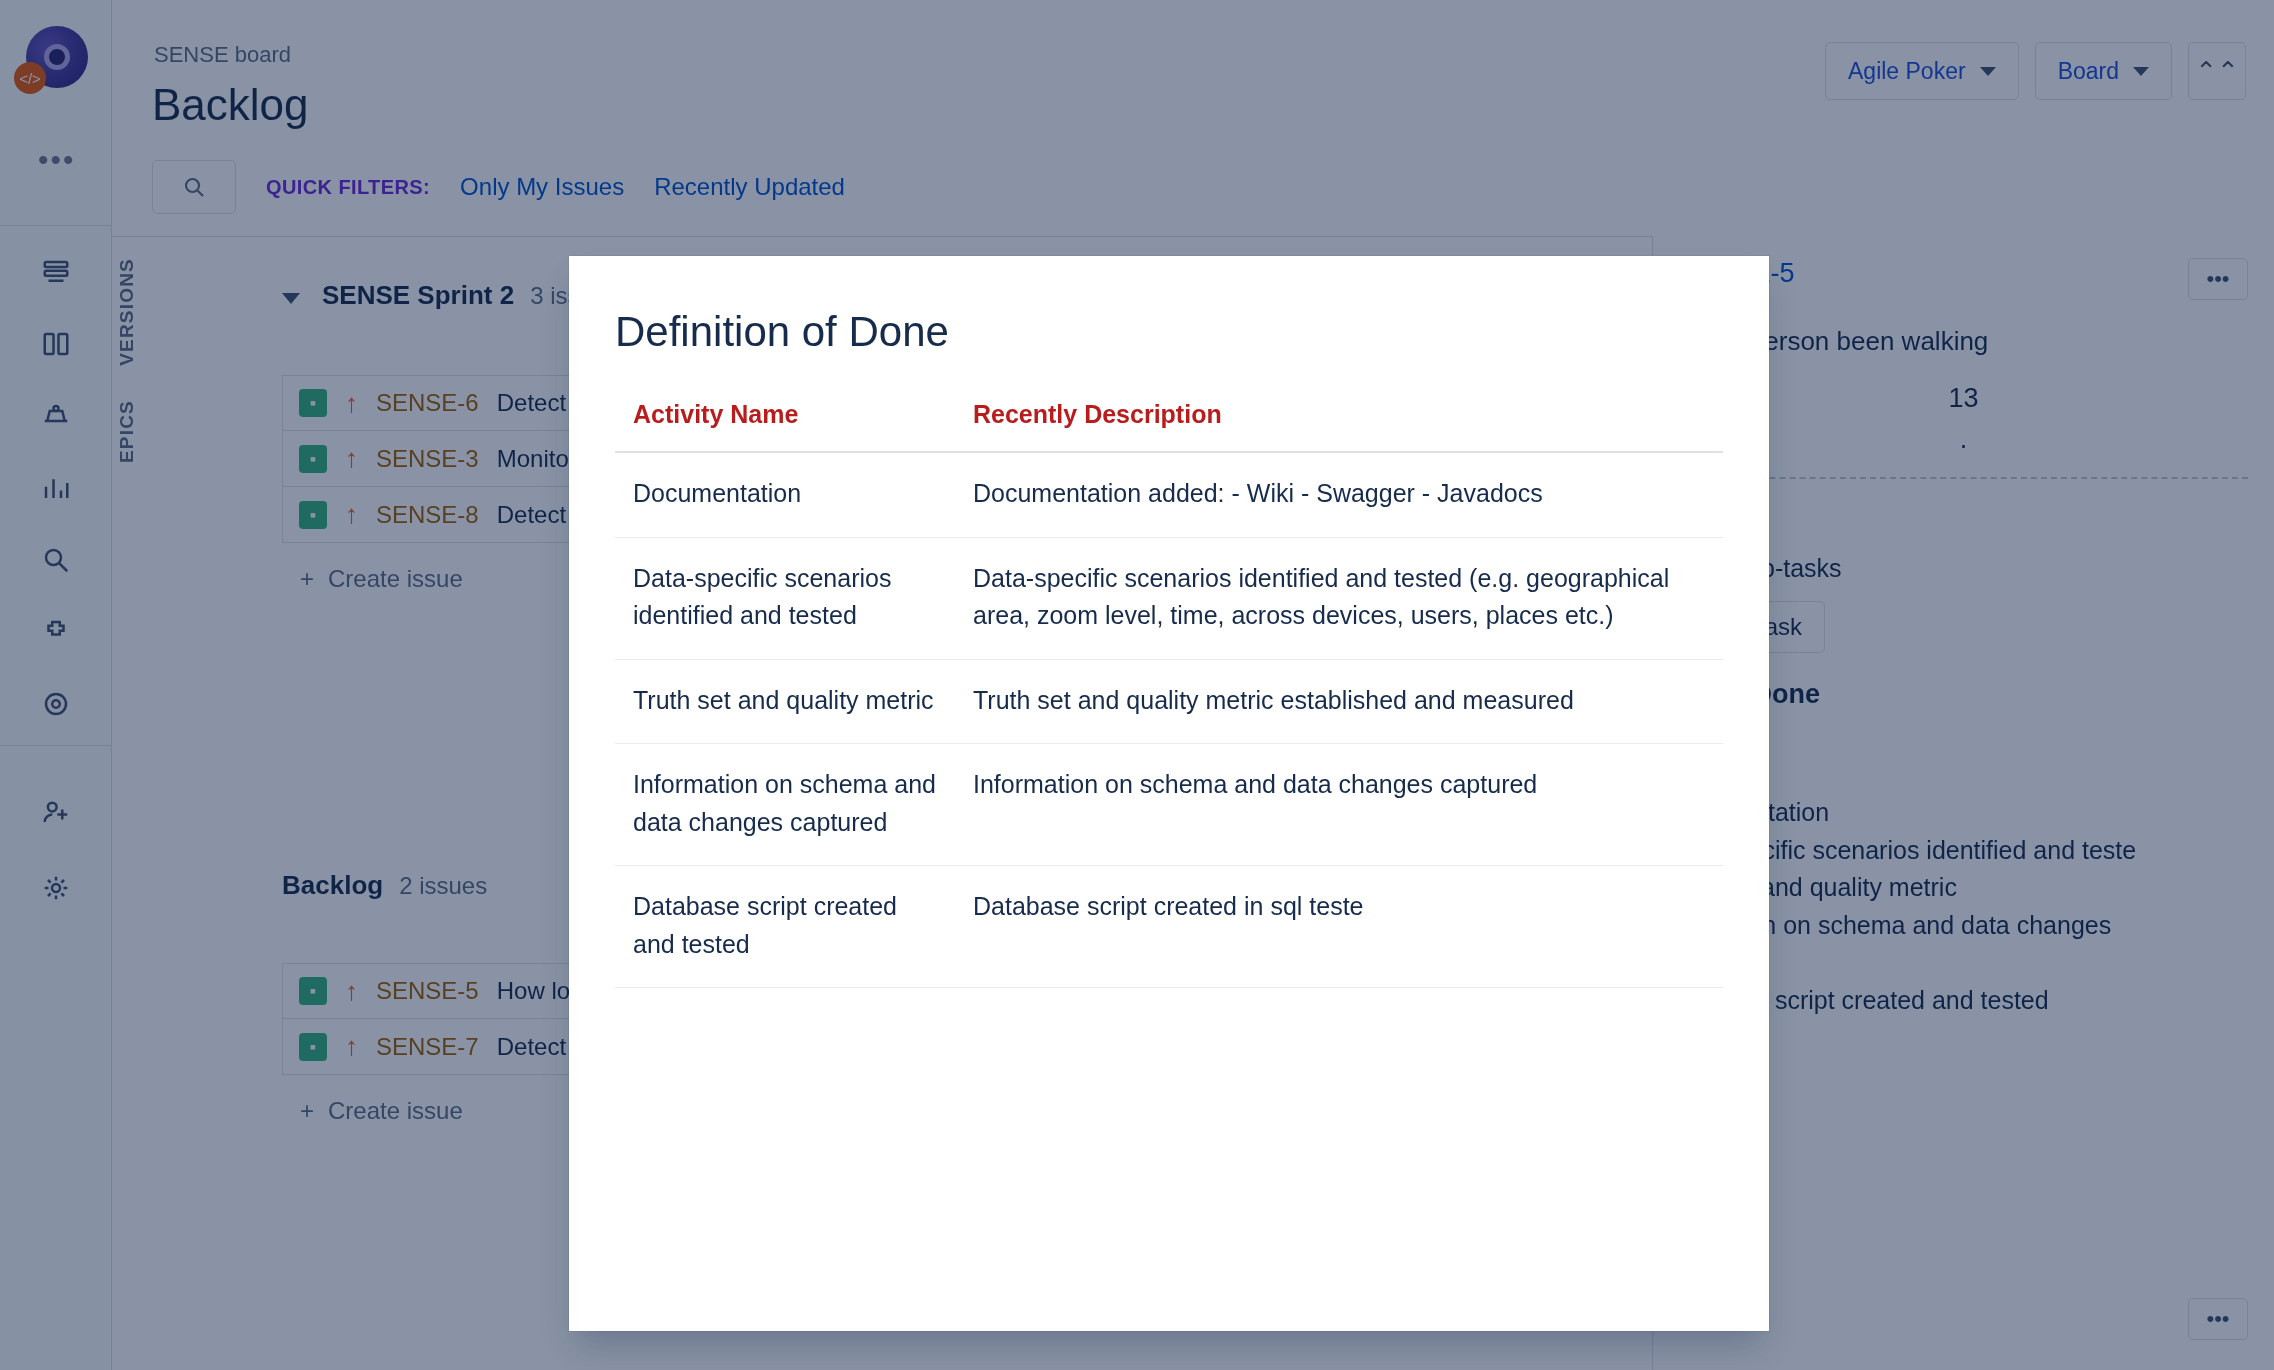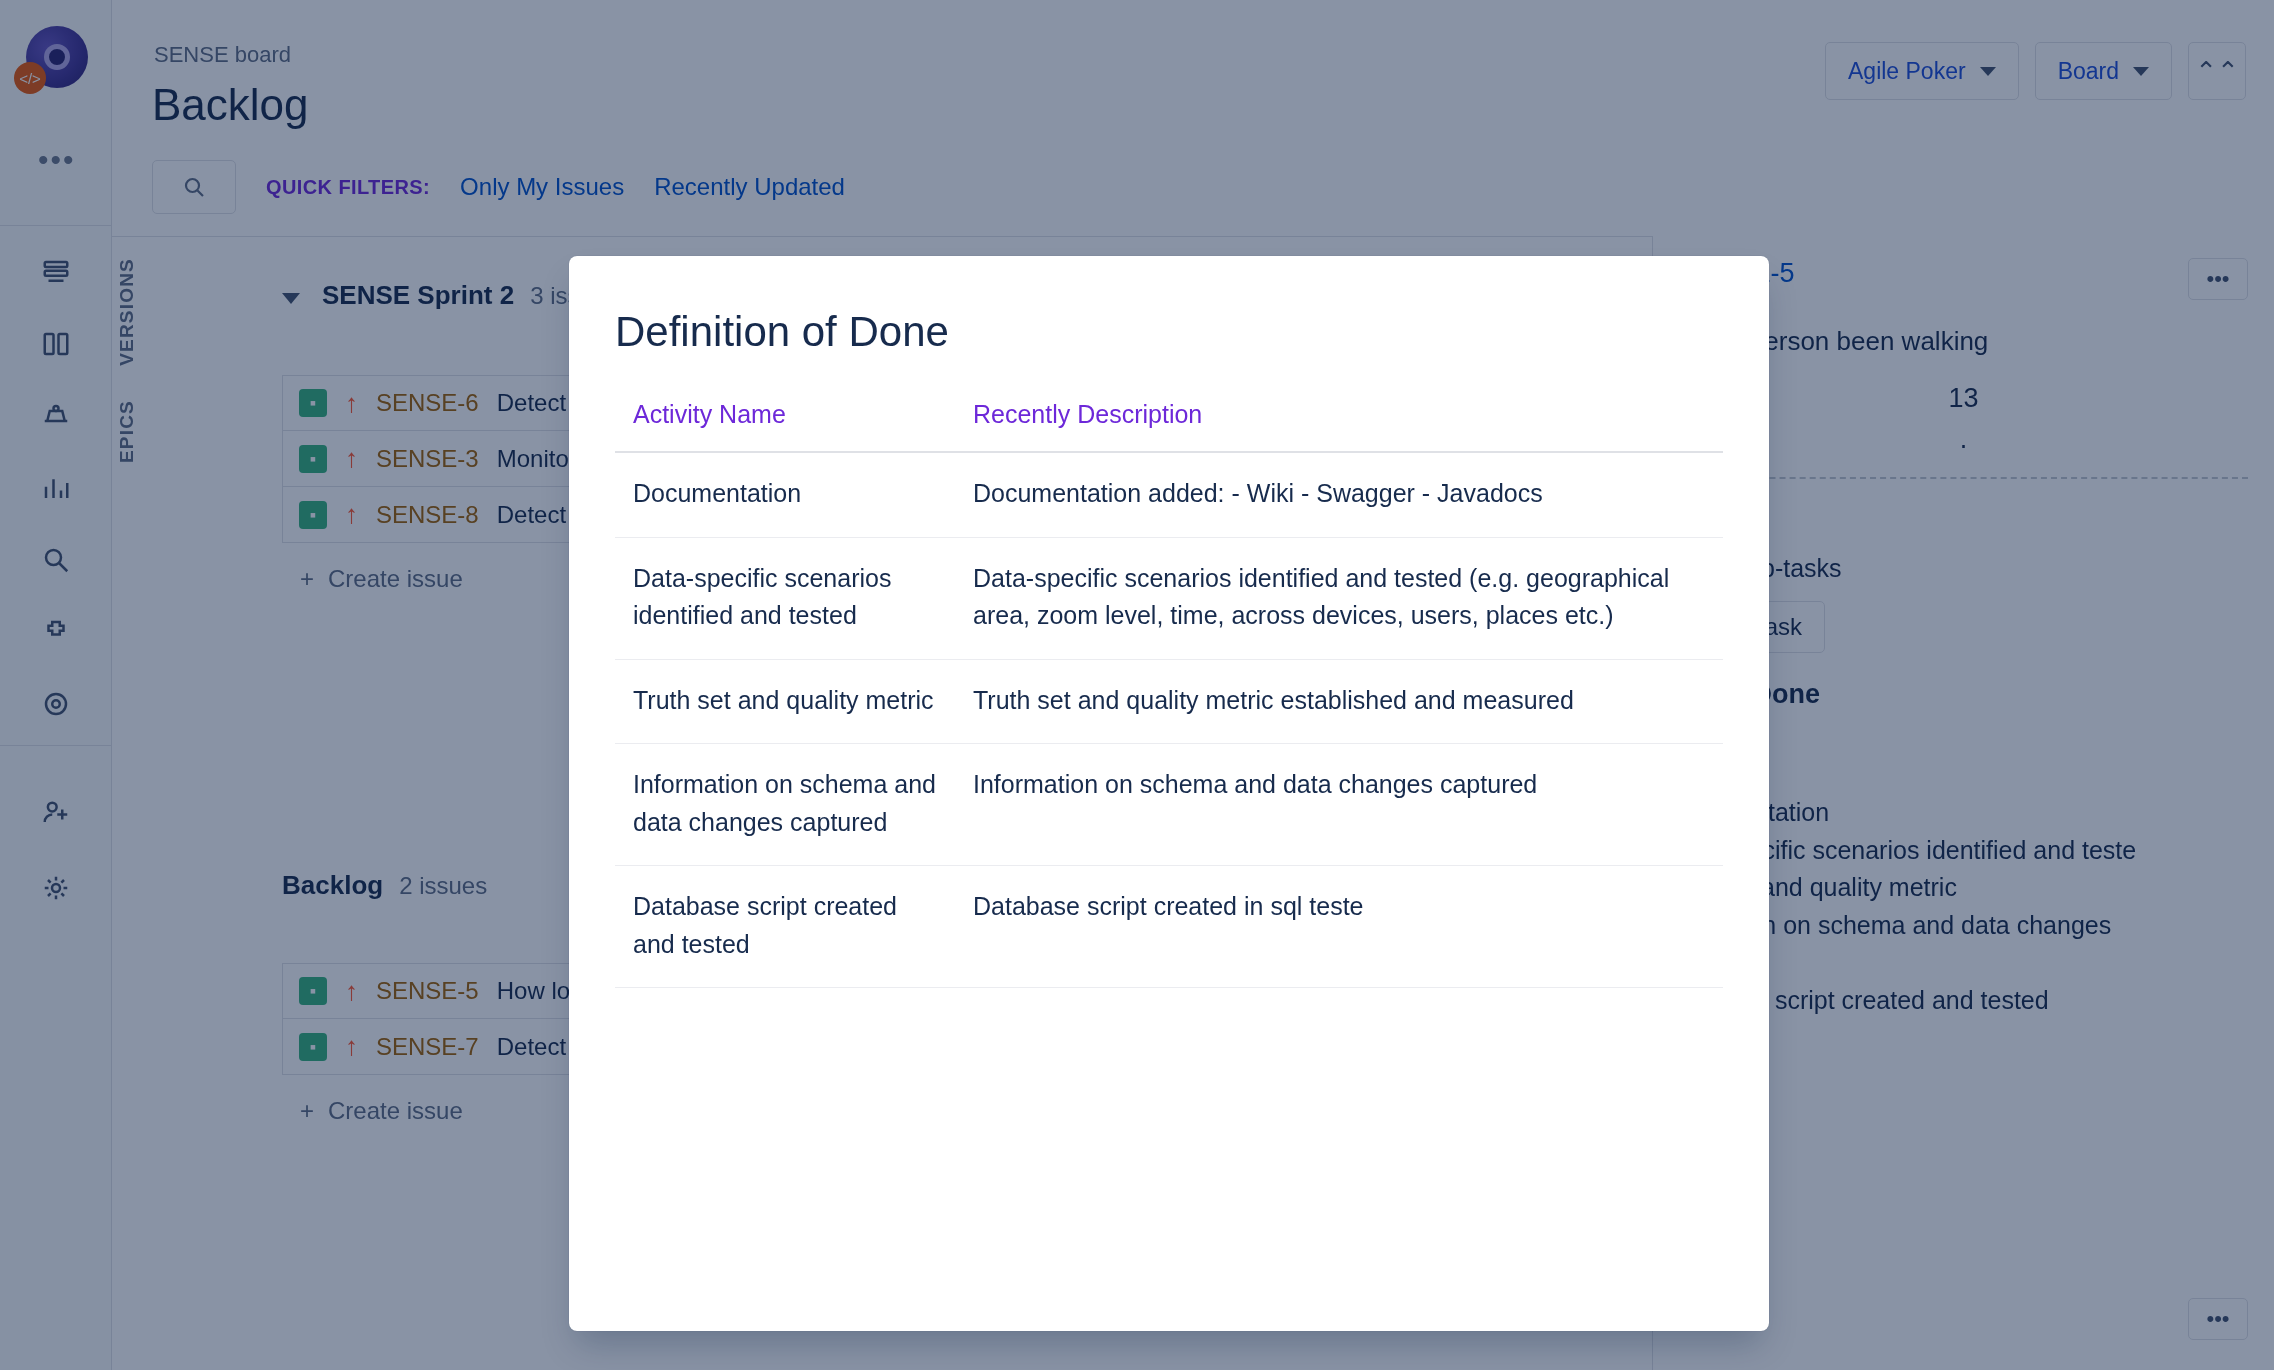--- a/index.html
+++ b/index.html
@@ -206,32 +206,32 @@
 
   
   .overlay {
     position: absolute; inset: 0;
     background: rgba(9,30,66,0.48);
   }
   .modal {
     position: absolute; left: 569px; top: 256px;
     width: 1200px; height: 1075px;
     background: #ffffff;
-    border-radius: 8px;
+    border-radius: 0;
     box-shadow: 0 0 1px rgba(9,30,66,.31), 0 20px 32px -8px rgba(9,30,66,.25);
     display: flex; flex-direction: column;
   }
   .modal-title {
     padding: 52px 46px 0 46px;
     font-size: 42px; color: #172b4d; font-weight: 400;
   }
   .modal-body { padding: 44px 46px 0 46px; flex: 1; overflow: hidden; }
   table.dod { width: 100%; border-collapse: collapse; table-layout: fixed; }
   table.dod th {
-    text-align: left; font-size: 25px; color: #6d28d9; font-weight: normal;
+    text-align: left; font-size: 25px; color: #b91c1c; font-weight: bold;
     padding: 0 16px 22px 18px;
     border-bottom: 2px solid #dfe1e6;
   }
   table.dod th.c1 { width: 340px; }
   table.dod td {
     font-size: 25px; color: #172b4d; line-height: 1.5;
     padding: 22px 16px 24px 18px;
     border-bottom: 1px solid #ebecf0;
     vertical-align: top;
   }

